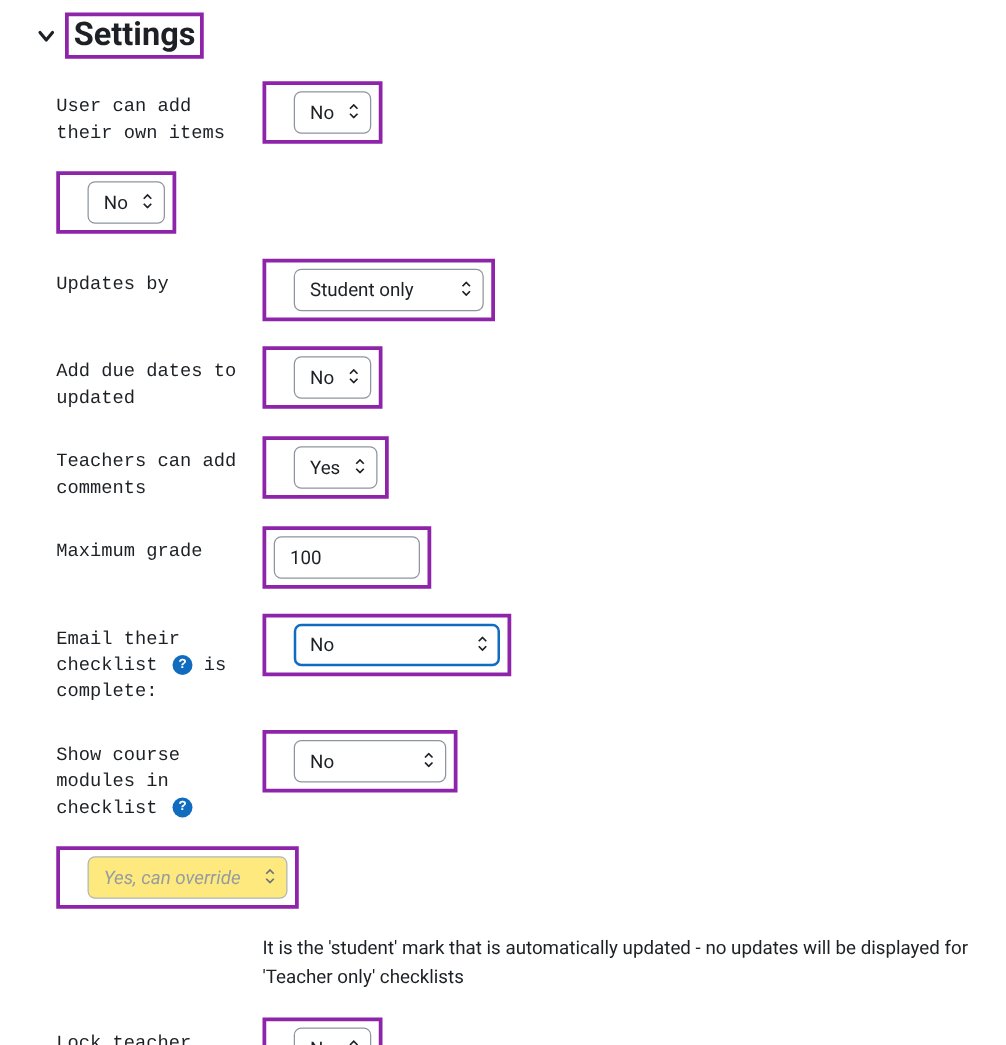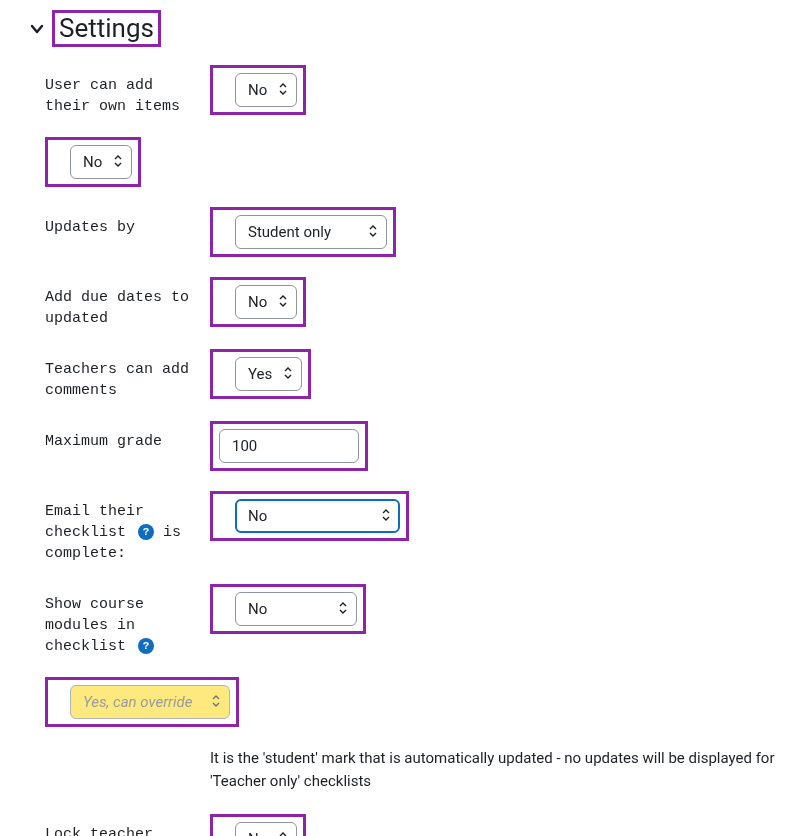--- a/index.html
+++ b/index.html
@@ -14,21 +14,21 @@
     .section-header {
       display: flex;
       align-items: center;
       gap: 8px;
       margin-bottom: 18px;
       margin-left: 20px;
     }
     .chevron svg { display: block; }
     .section-title {
       font-size: 26px;
-      font-weight: 400;
+      font-weight: 700;
       padding: 0 4px;
       border: 3px solid #8e24aa;
       display: inline-block;
       line-height: 1.2;
     }
     .form-row {
       display: flex;
       align-items: flex-start;
       margin-bottom: 20px;
       margin-left: 35px;
@@ -105,21 +105,21 @@
       transform: translateY(-50%);
       pointer-events: none;
     }
     .text-input {
       border: 1px solid #8f959e;
       border-radius: 6px;
       padding: 7px 12px;
       font-size: 15px;
       color: #1d2125;
       font-family: inherit;
-      width: 140px;
+      width: 117px;
     }
     .note-text {
       color: #1d2125;
       line-height: 1.5;
       margin-bottom: 22px;
       margin-left: 200px;
       font-size: 15px;
     }
     .w-small { min-width: 40px; }
     .w-med { min-width: 152px; }

